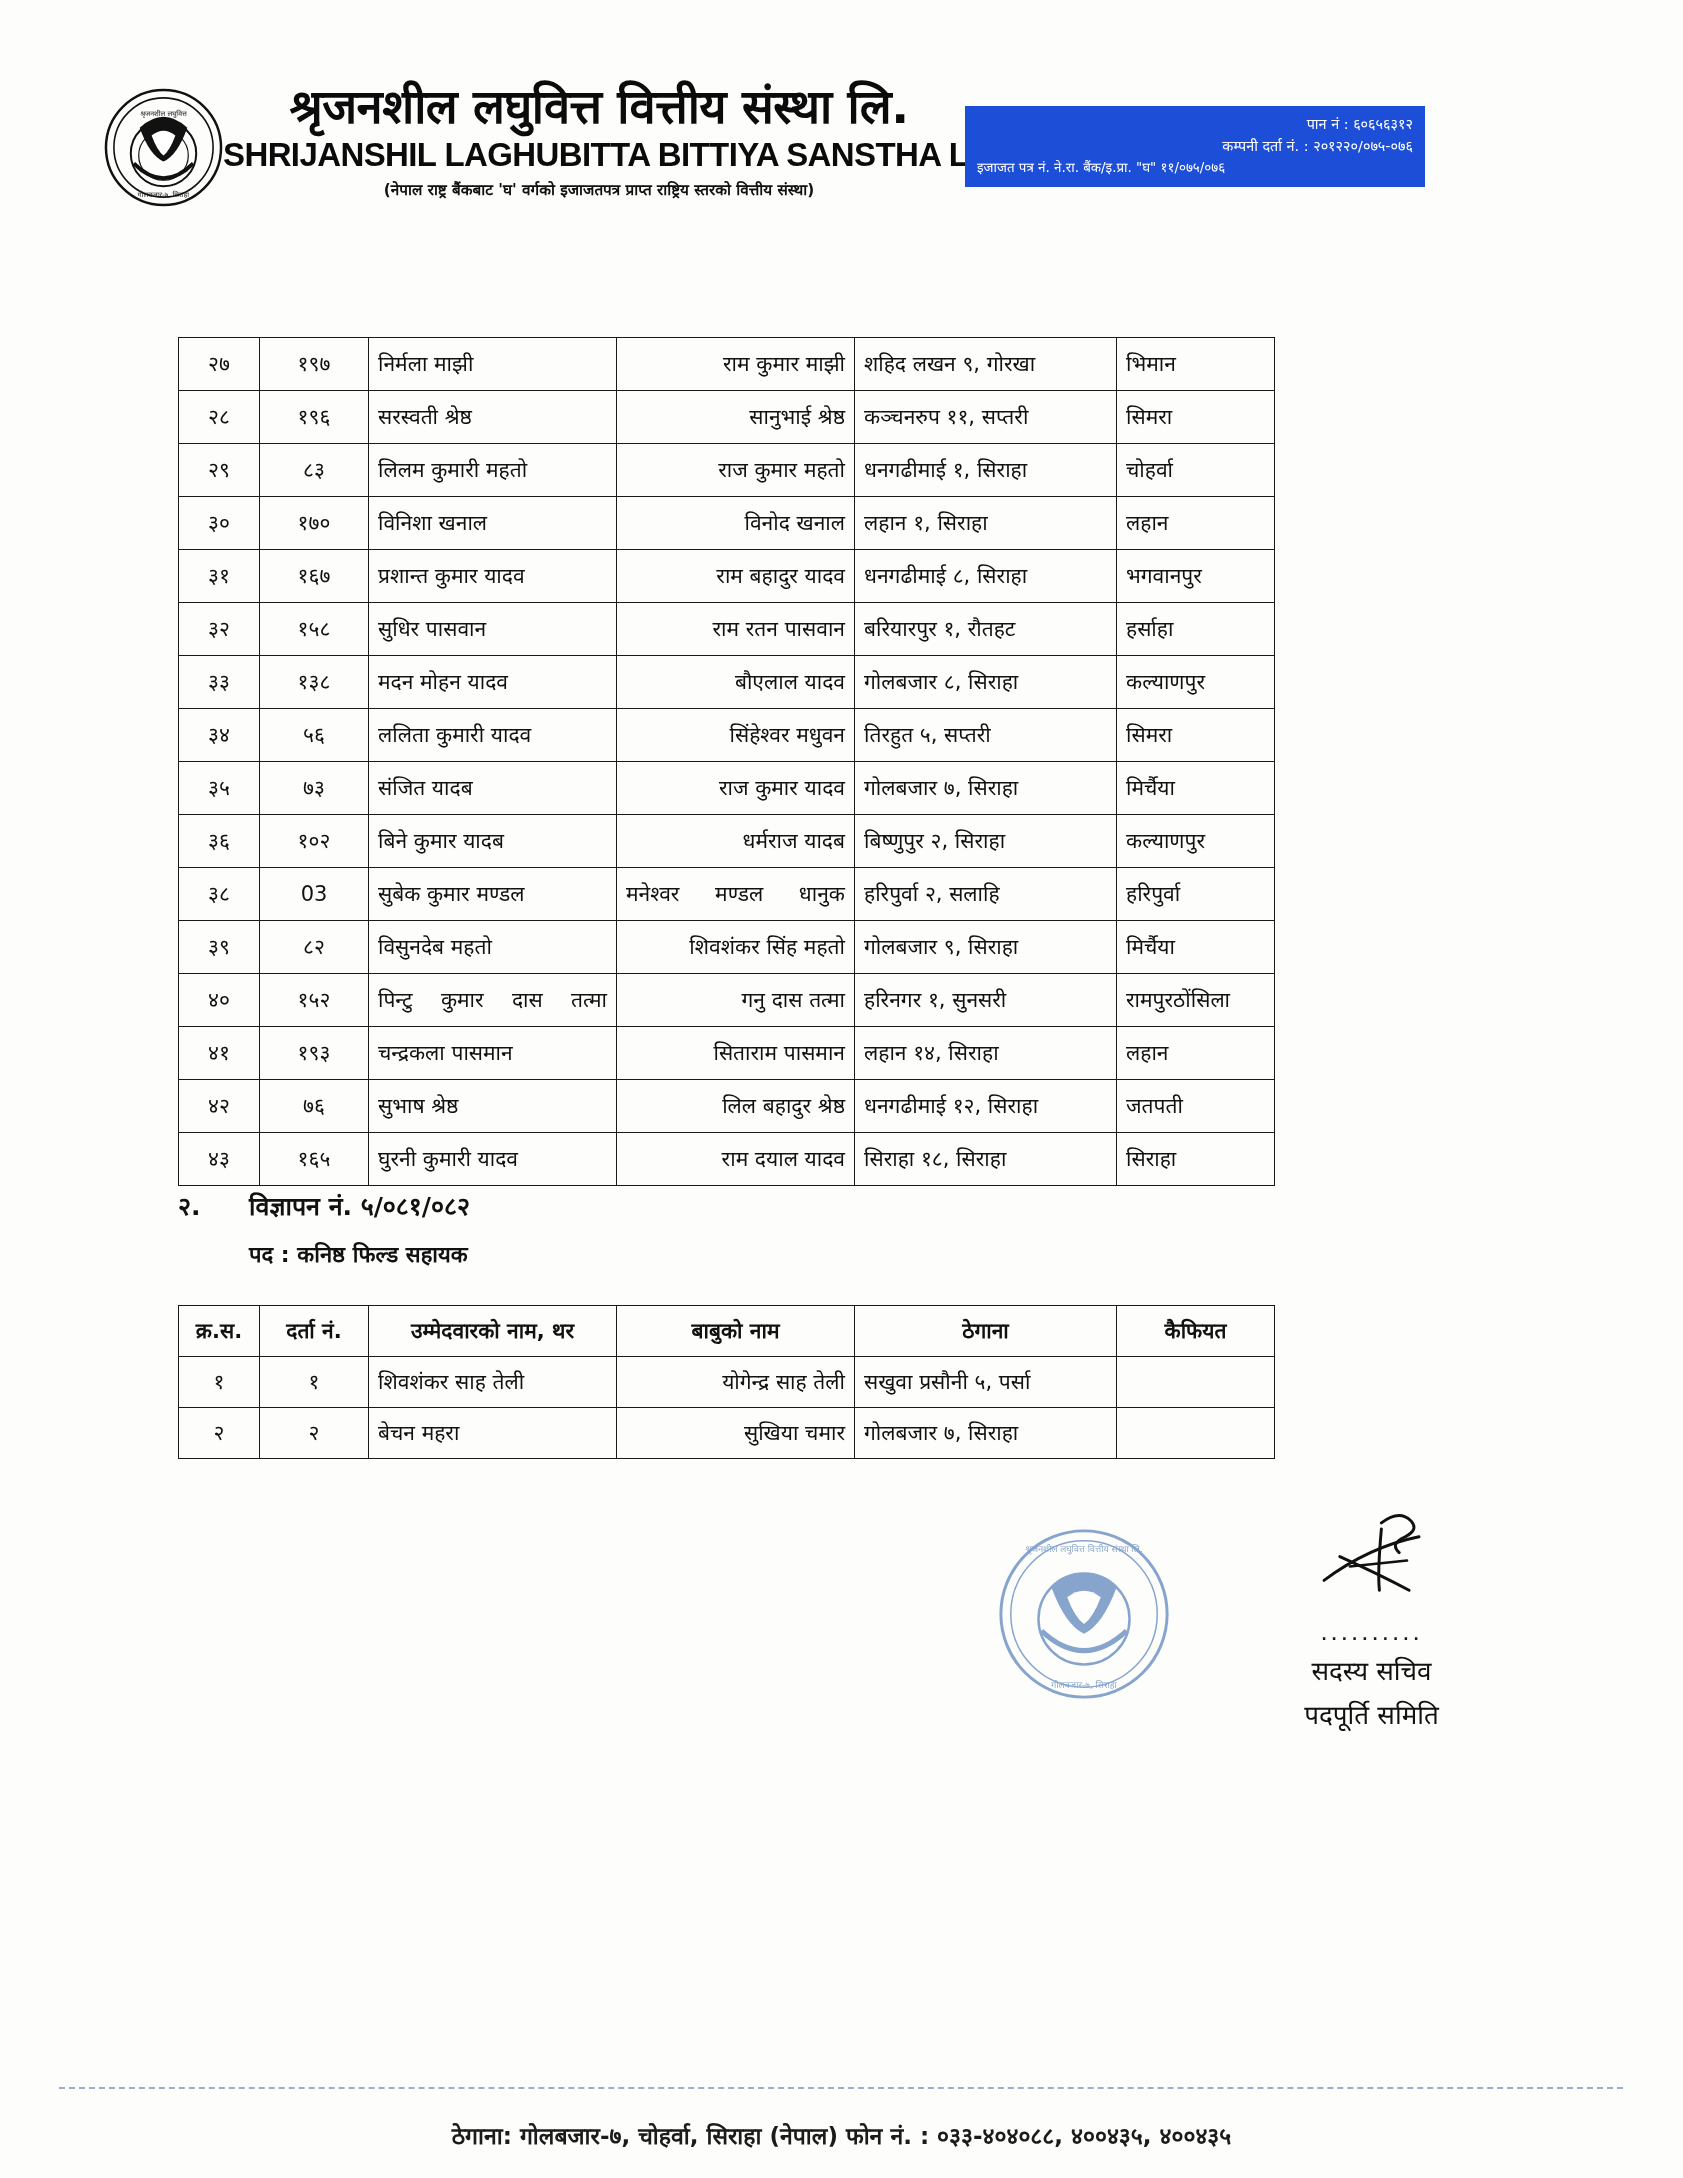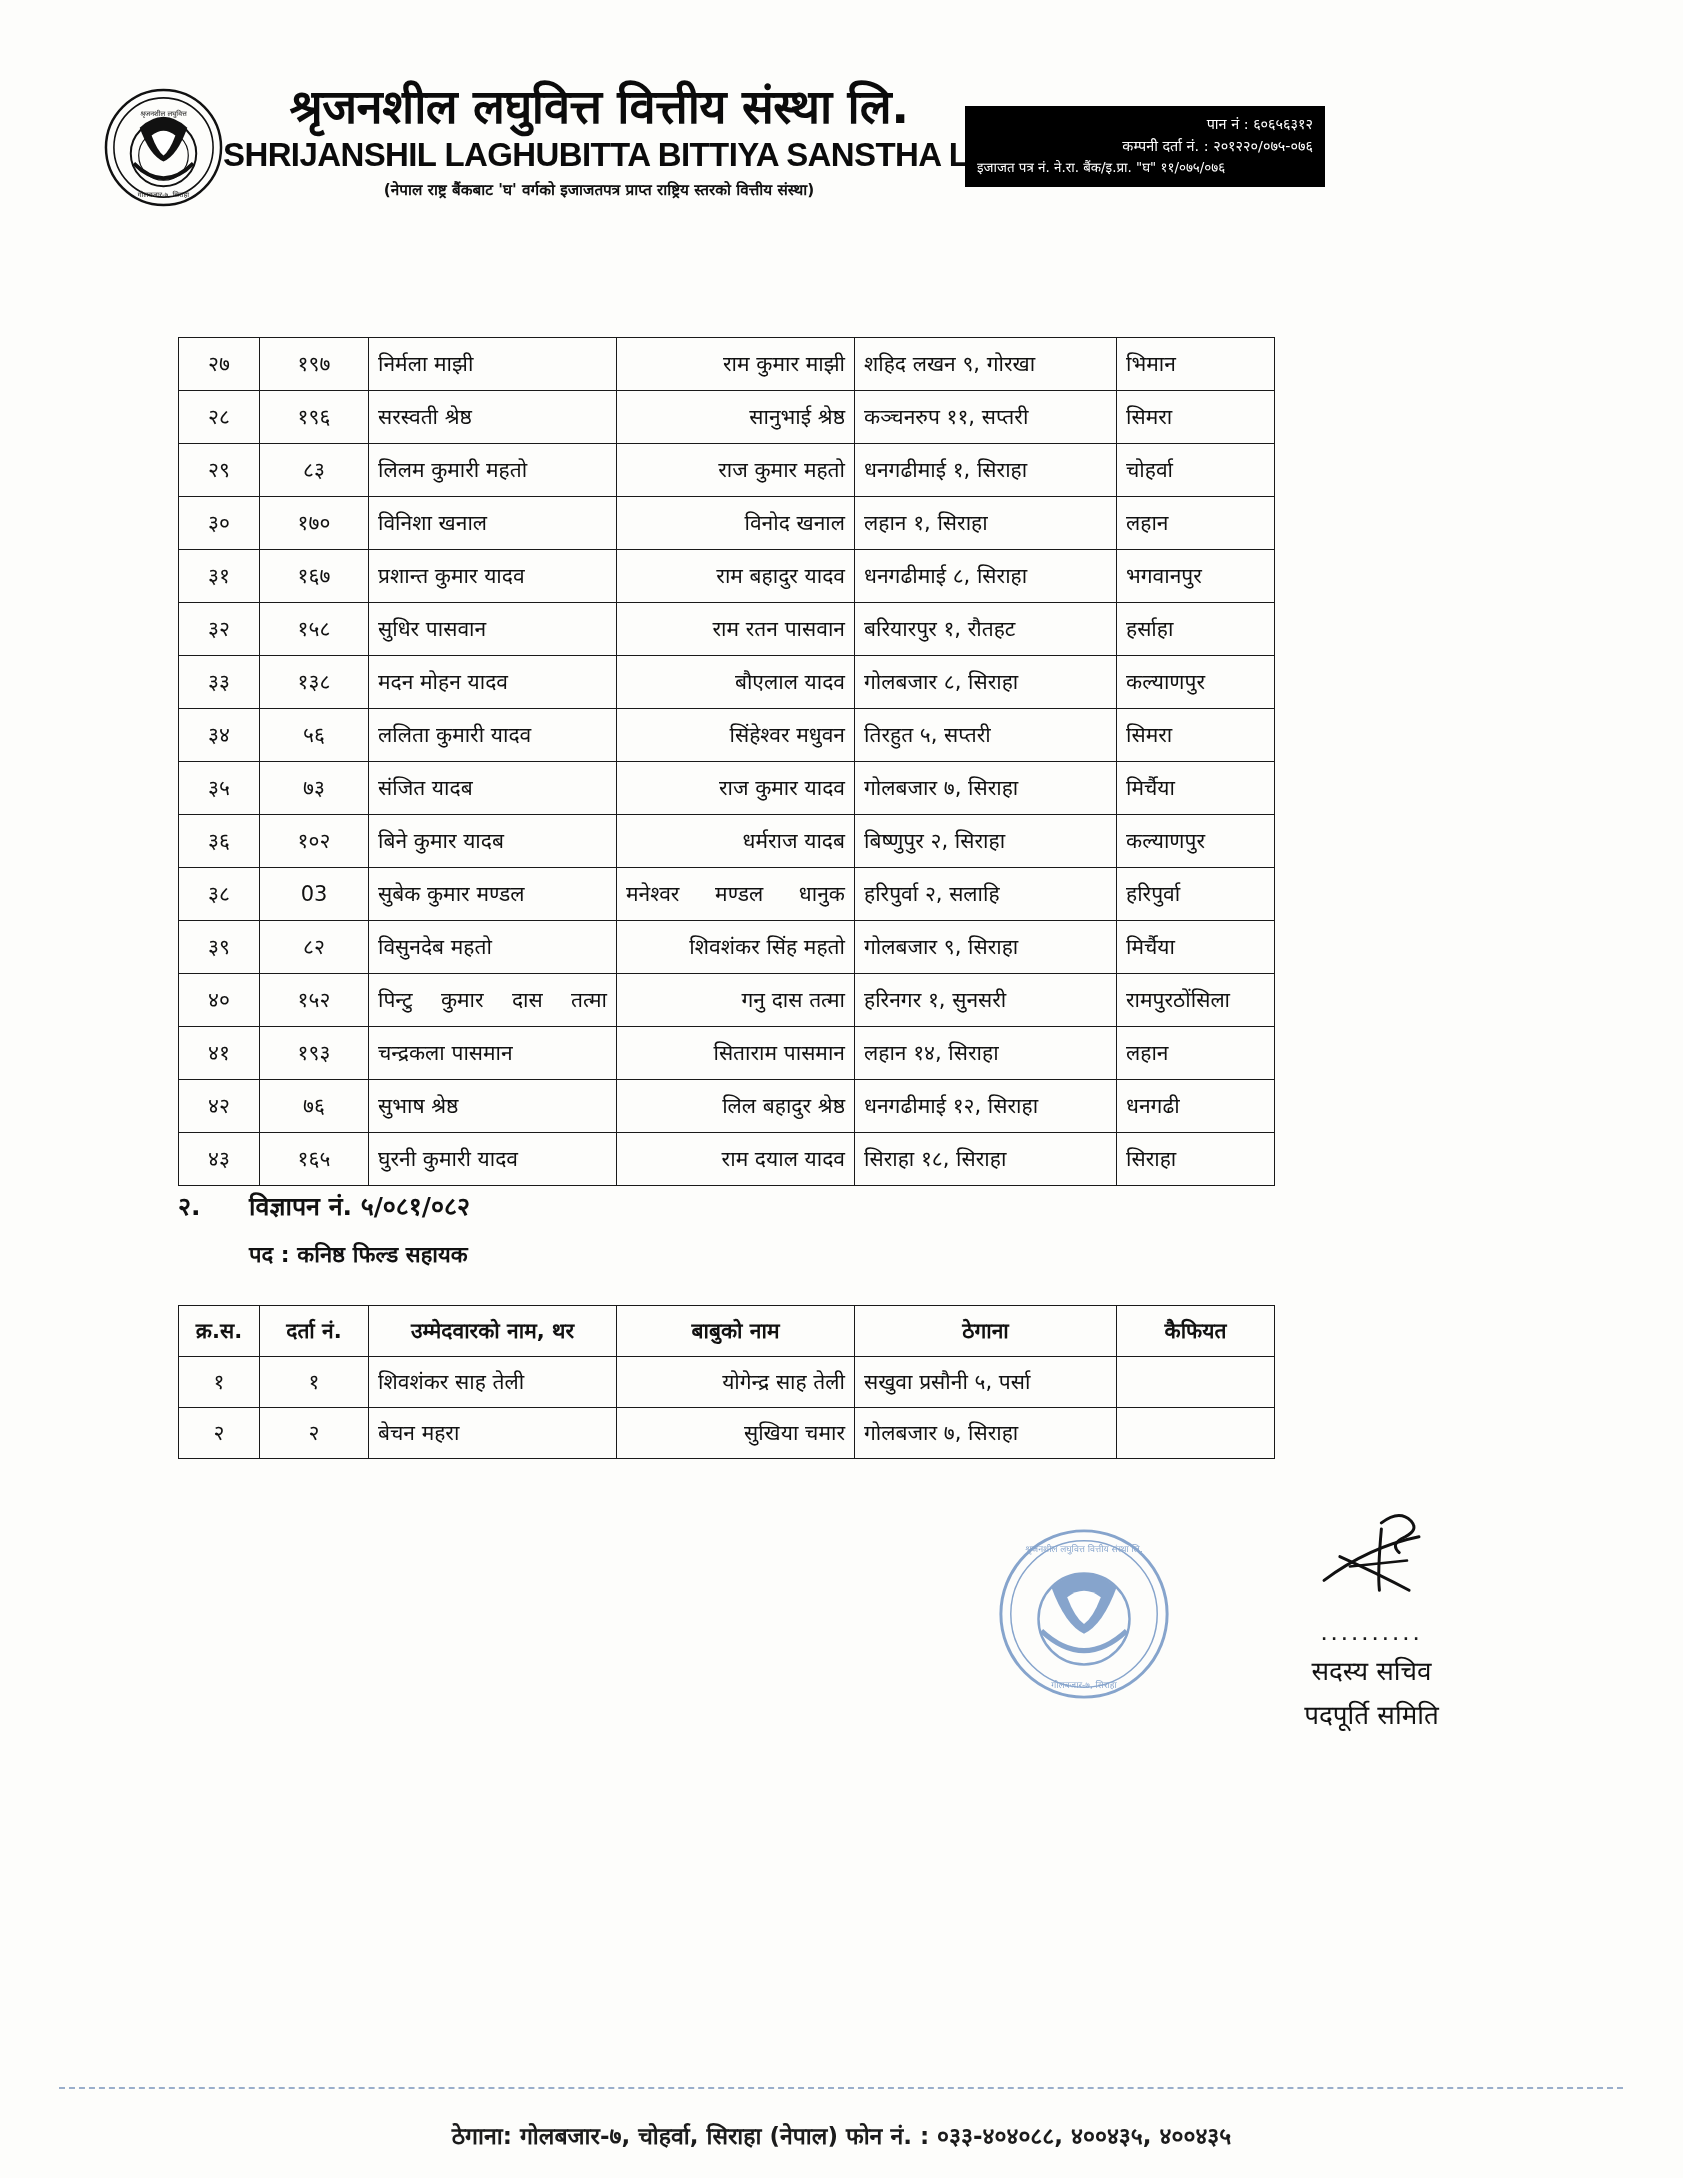--- a/index.html
+++ b/index.html
@@ -71,22 +71,22 @@
     font-weight: bold;
     margin-top: 5px;
     color: #111;
     white-space: nowrap;
   }
 
   .reg-box {
     position: absolute;
     left: 871px;
     top: 28px;
-    width: 360px;
-    background: #000000;
+    width: 460px;
+    background: #1d4ed8;
     color: #ffffff;
     padding: 7px 12px 9px 12px;
     box-sizing: border-box;
   }
   .reg-line {
     font-family: "DejaVu Sans", sans-serif;
     font-size: 14.4px;
     line-height: 1.55;
     text-align: right;
     white-space: nowrap;
@@ -377,21 +377,21 @@
           <td class="c-fname">सिताराम पासमान</td>
           <td class="c-addr">लहान १४, सिराहा</td>
           <td class="c-rem">लहान</td>
         </tr>
         <tr>
           <td class="c-sn">४२</td>
           <td class="c-reg">७६</td>
           <td class="c-name">सुभाष श्रेष्ठ</td>
           <td class="c-fname">लिल बहादुर श्रेष्ठ</td>
           <td class="c-addr">धनगढीमाई १२, सिराहा</td>
-          <td class="c-rem">धनगढी</td>
+          <td class="c-rem">जतपती</td>
         </tr>
         <tr>
           <td class="c-sn">४३</td>
           <td class="c-reg">१६५</td>
           <td class="c-name">घुरनी कुमारी यादव</td>
           <td class="c-fname">राम दयाल यादव</td>
           <td class="c-addr">सिराहा १८, सिराहा</td>
           <td class="c-rem">सिराहा</td>
         </tr>
       </tbody>

